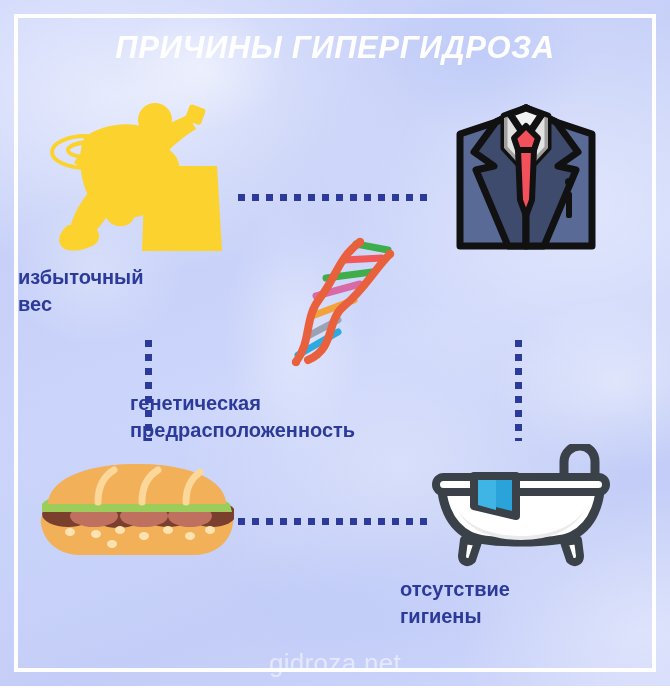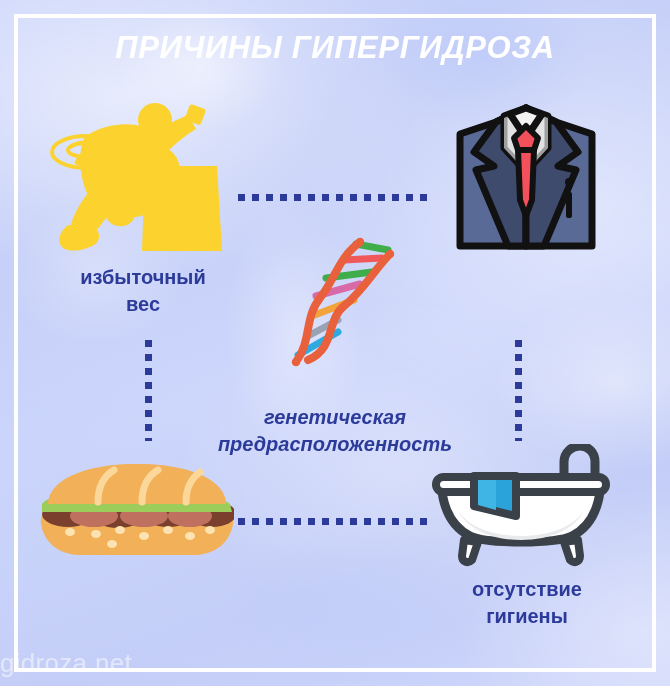--- a/index.html
+++ b/index.html
@@ -43,30 +43,30 @@
     position:absolute;left:0;right:0;top:30px;
     text-align:center;
     font-size:31px;
     font-weight:bold;font-style:italic;
     color:#ffffff;
     letter-spacing:.6px;
     white-space:nowrap;
   }
   .label{
     position:absolute;
-    text-align:center;
+    text-align:left;
     color:#2c3b99;
     font-weight:bold;
     font-size:20px;
     line-height:27px;
     white-space:pre-line;
   }
   #lbl-weight{left:18px;top:264px;width:250px;}
   #lbl-clothes{left:404px;top:264px;width:250px;}
-  #lbl-genetic{left:130px;top:404px;width:410px;font-style:italic;}
+  #lbl-genetic{left:130px;top:390px;width:410px;}
   #lbl-food{left:6px;top:576px;width:276px;}
   #lbl-hygiene{left:400px;top:576px;width:254px;}
 
   
   .dots-h{
     position:absolute;height:7px;
     background-image:linear-gradient(to right,#2c3b99 0 7px,transparent 7px 14px);
     background-size:14px 7px;background-repeat:repeat-x;
   }
   .dots-v{
@@ -81,20 +81,21 @@
 
   .icon{position:absolute;}
   #ic-weight{left:50px;top:103px;width:185px;height:152px;}
   #ic-clothes{left:452px;top:104px;width:148px;height:150px;}
   #ic-dna{left:282px;top:236px;width:124px;height:134px;}
   #ic-food{left:40px;top:462px;width:194px;height:96px;}
   #ic-bath{left:432px;top:444px;width:178px;height:124px;}
 
   .watermark{
     position:absolute;left:0;right:0;top:648px;
+    text-align:center;
     font-size:26px;
     color:rgba(255,255,255,.52);
     letter-spacing:.3px;
   }
 </style>
 </head>
 <body>
 
 <div id="poster">
 

